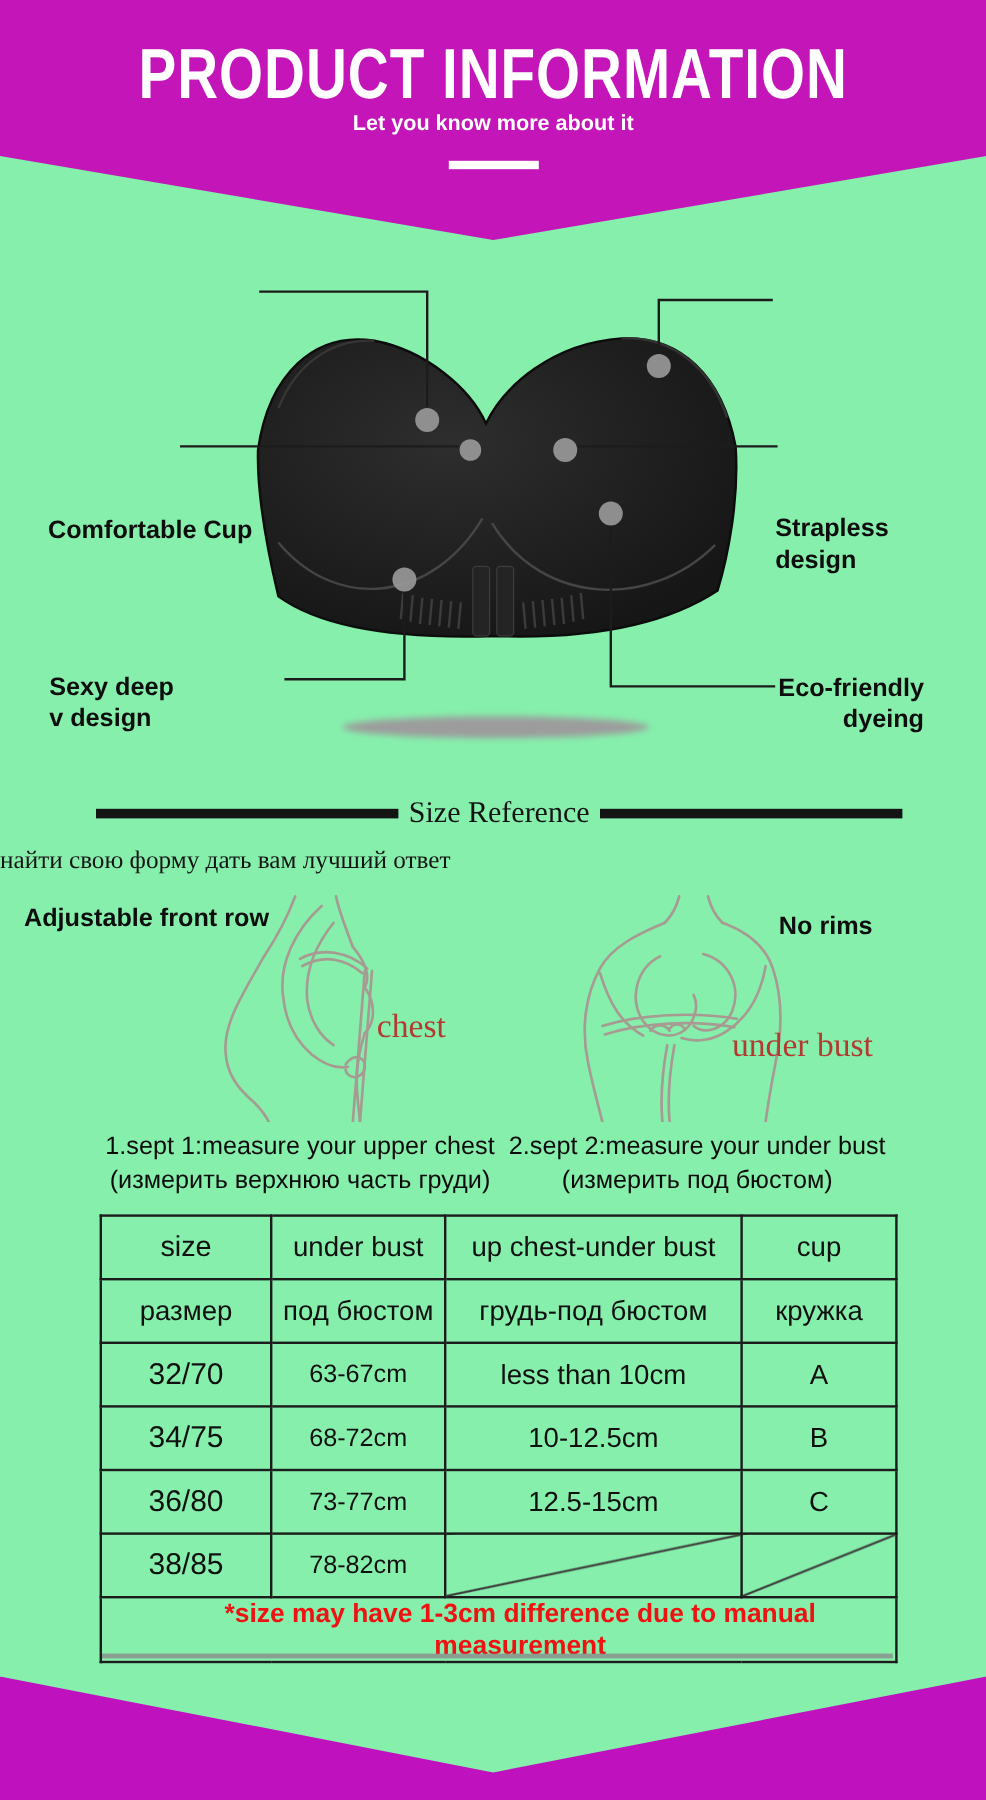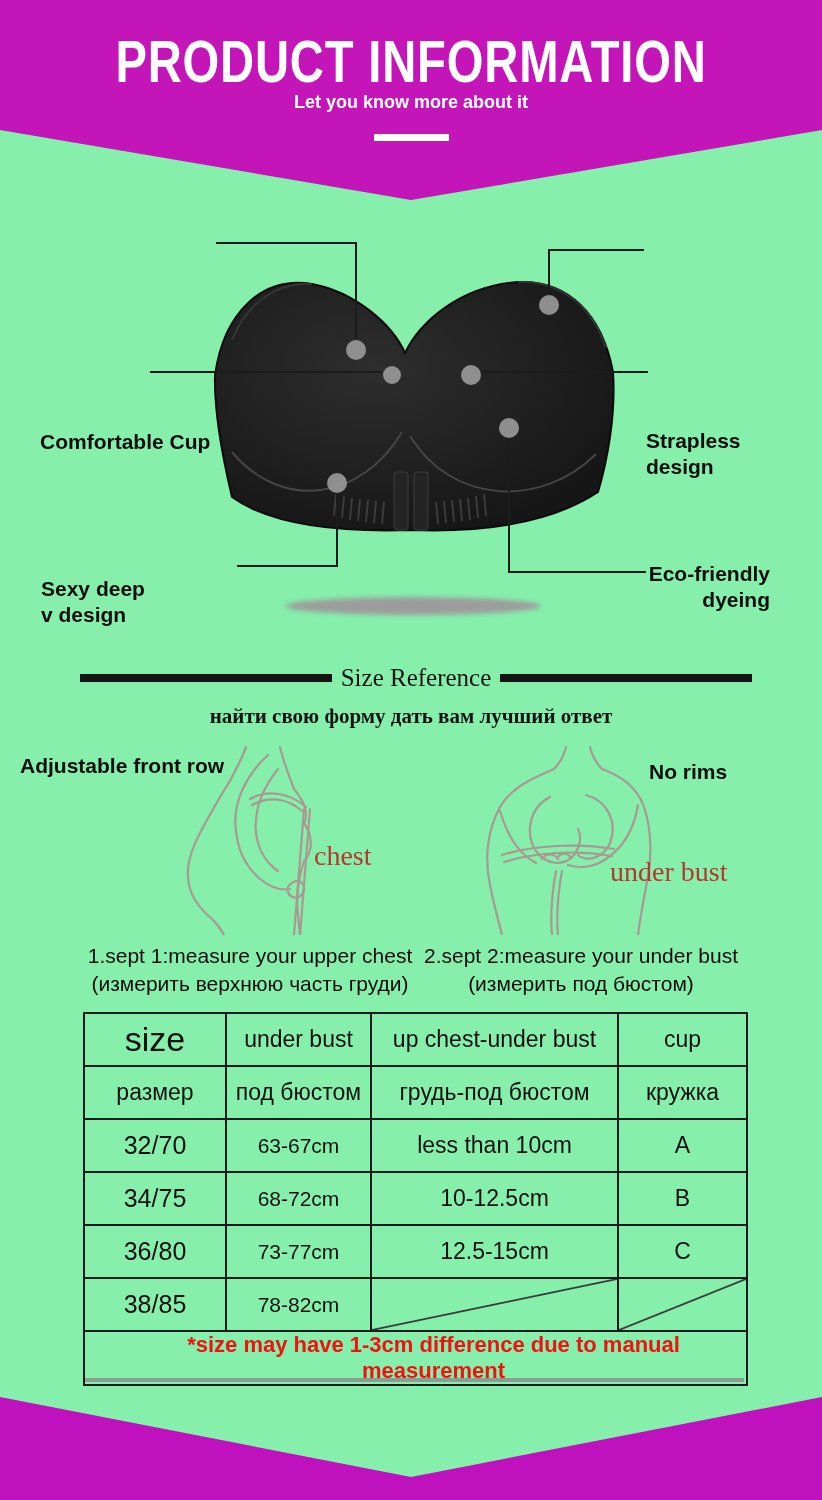--- a/index.html
+++ b/index.html
@@ -23,35 +23,35 @@
   .callout{position:absolute;font-weight:bold;font-size:21px;line-height:26px;color:#0e0e0e;
            white-space:nowrap;}
   .callout.right{text-align:right;}
 
   
   .size-heading{position:absolute;left:80px;top:664px;width:672px;display:flex;
                 align-items:center;gap:6px;}
   .size-heading .bar{flex:1;height:8px;background:#141414;}
   .size-heading-text{font-family:"Liberation Serif",serif;font-size:25px;color:#141414;
                      white-space:nowrap;padding:0 3px;}
-  .ru-sub{position:absolute;top:704px;left:0;width:822px;text-align:center;
-          font-family:"Liberation Serif",serif;font-weight:bold;font-size:21px;color:#141414;}
+  .ru-sub{position:absolute;top:704px;left:0;width:822px;text-align:left;
+          font-family:"Liberation Serif",serif;font-weight:normal;font-size:21px;color:#141414;}
 
   
   .fig-label{position:absolute;font-family:"Liberation Serif",serif;font-size:28px;
              color:var(--label-red,#b33a31);white-space:nowrap;}
 
   .step{position:absolute;text-align:center;font-size:21px;line-height:28px;color:#0c0c0c;}
 
   
   .size-table{position:absolute;left:83px;top:1012px;width:663px;border-collapse:collapse;
               table-layout:fixed;}
   .size-table td{border:2px solid #1c1c1c;text-align:center;vertical-align:middle;
                  height:51px;font-size:23px;color:#101010;padding:0;}
-  .size-table td.big{font-size:34px;}
+  .size-table td.big{font-size:24px;}
   .size-table td.szcol{font-size:25px;}
   .size-table td.ubval{font-size:21px;border-radius:22px;}
   .size-table td.diag{background:
       linear-gradient(to bottom right,transparent calc(50% - 1.4px),#3c3c3c calc(50% - .4px),
       #3c3c3c calc(50% + .4px),transparent calc(50% + 1.4px));}
   .size-table td.note{color:var(--note-red,#ee1212);font-weight:bold;font-size:22px;height:48px;padding-left:36px;}
   .table-shadow{position:absolute;left:85px;top:1378px;width:659px;height:4px;
                 background:#8b8b8b;opacity:.8;filter:blur(.6px);}
 
   
@@ -128,21 +128,21 @@
       </g>
     </svg>
 
     <div class="callout" style="left:40px;top:229px;">
       <span>Comfortable Cup</span>
     </div>
     <div class="callout" style="left:646px;top:228px;">
       <span>Strapless</span><br>
       <span>design</span>
     </div>
-    <div class="callout" style="left:41px;top:360px;margin-top:16px;">
+    <div class="callout" style="left:41px;top:360px;">
       <span>Sexy deep</span><br>
       <span>v design</span>
     </div>
     <div class="callout" style="left:20px;top:553px;">
       <span>Adjustable front row</span>
     </div>
     <div class="callout right" style="left:598px;top:361px;width:172px;">
       <span>Eco-friendly</span><br>
       <span>dyeing</span>
     </div>

